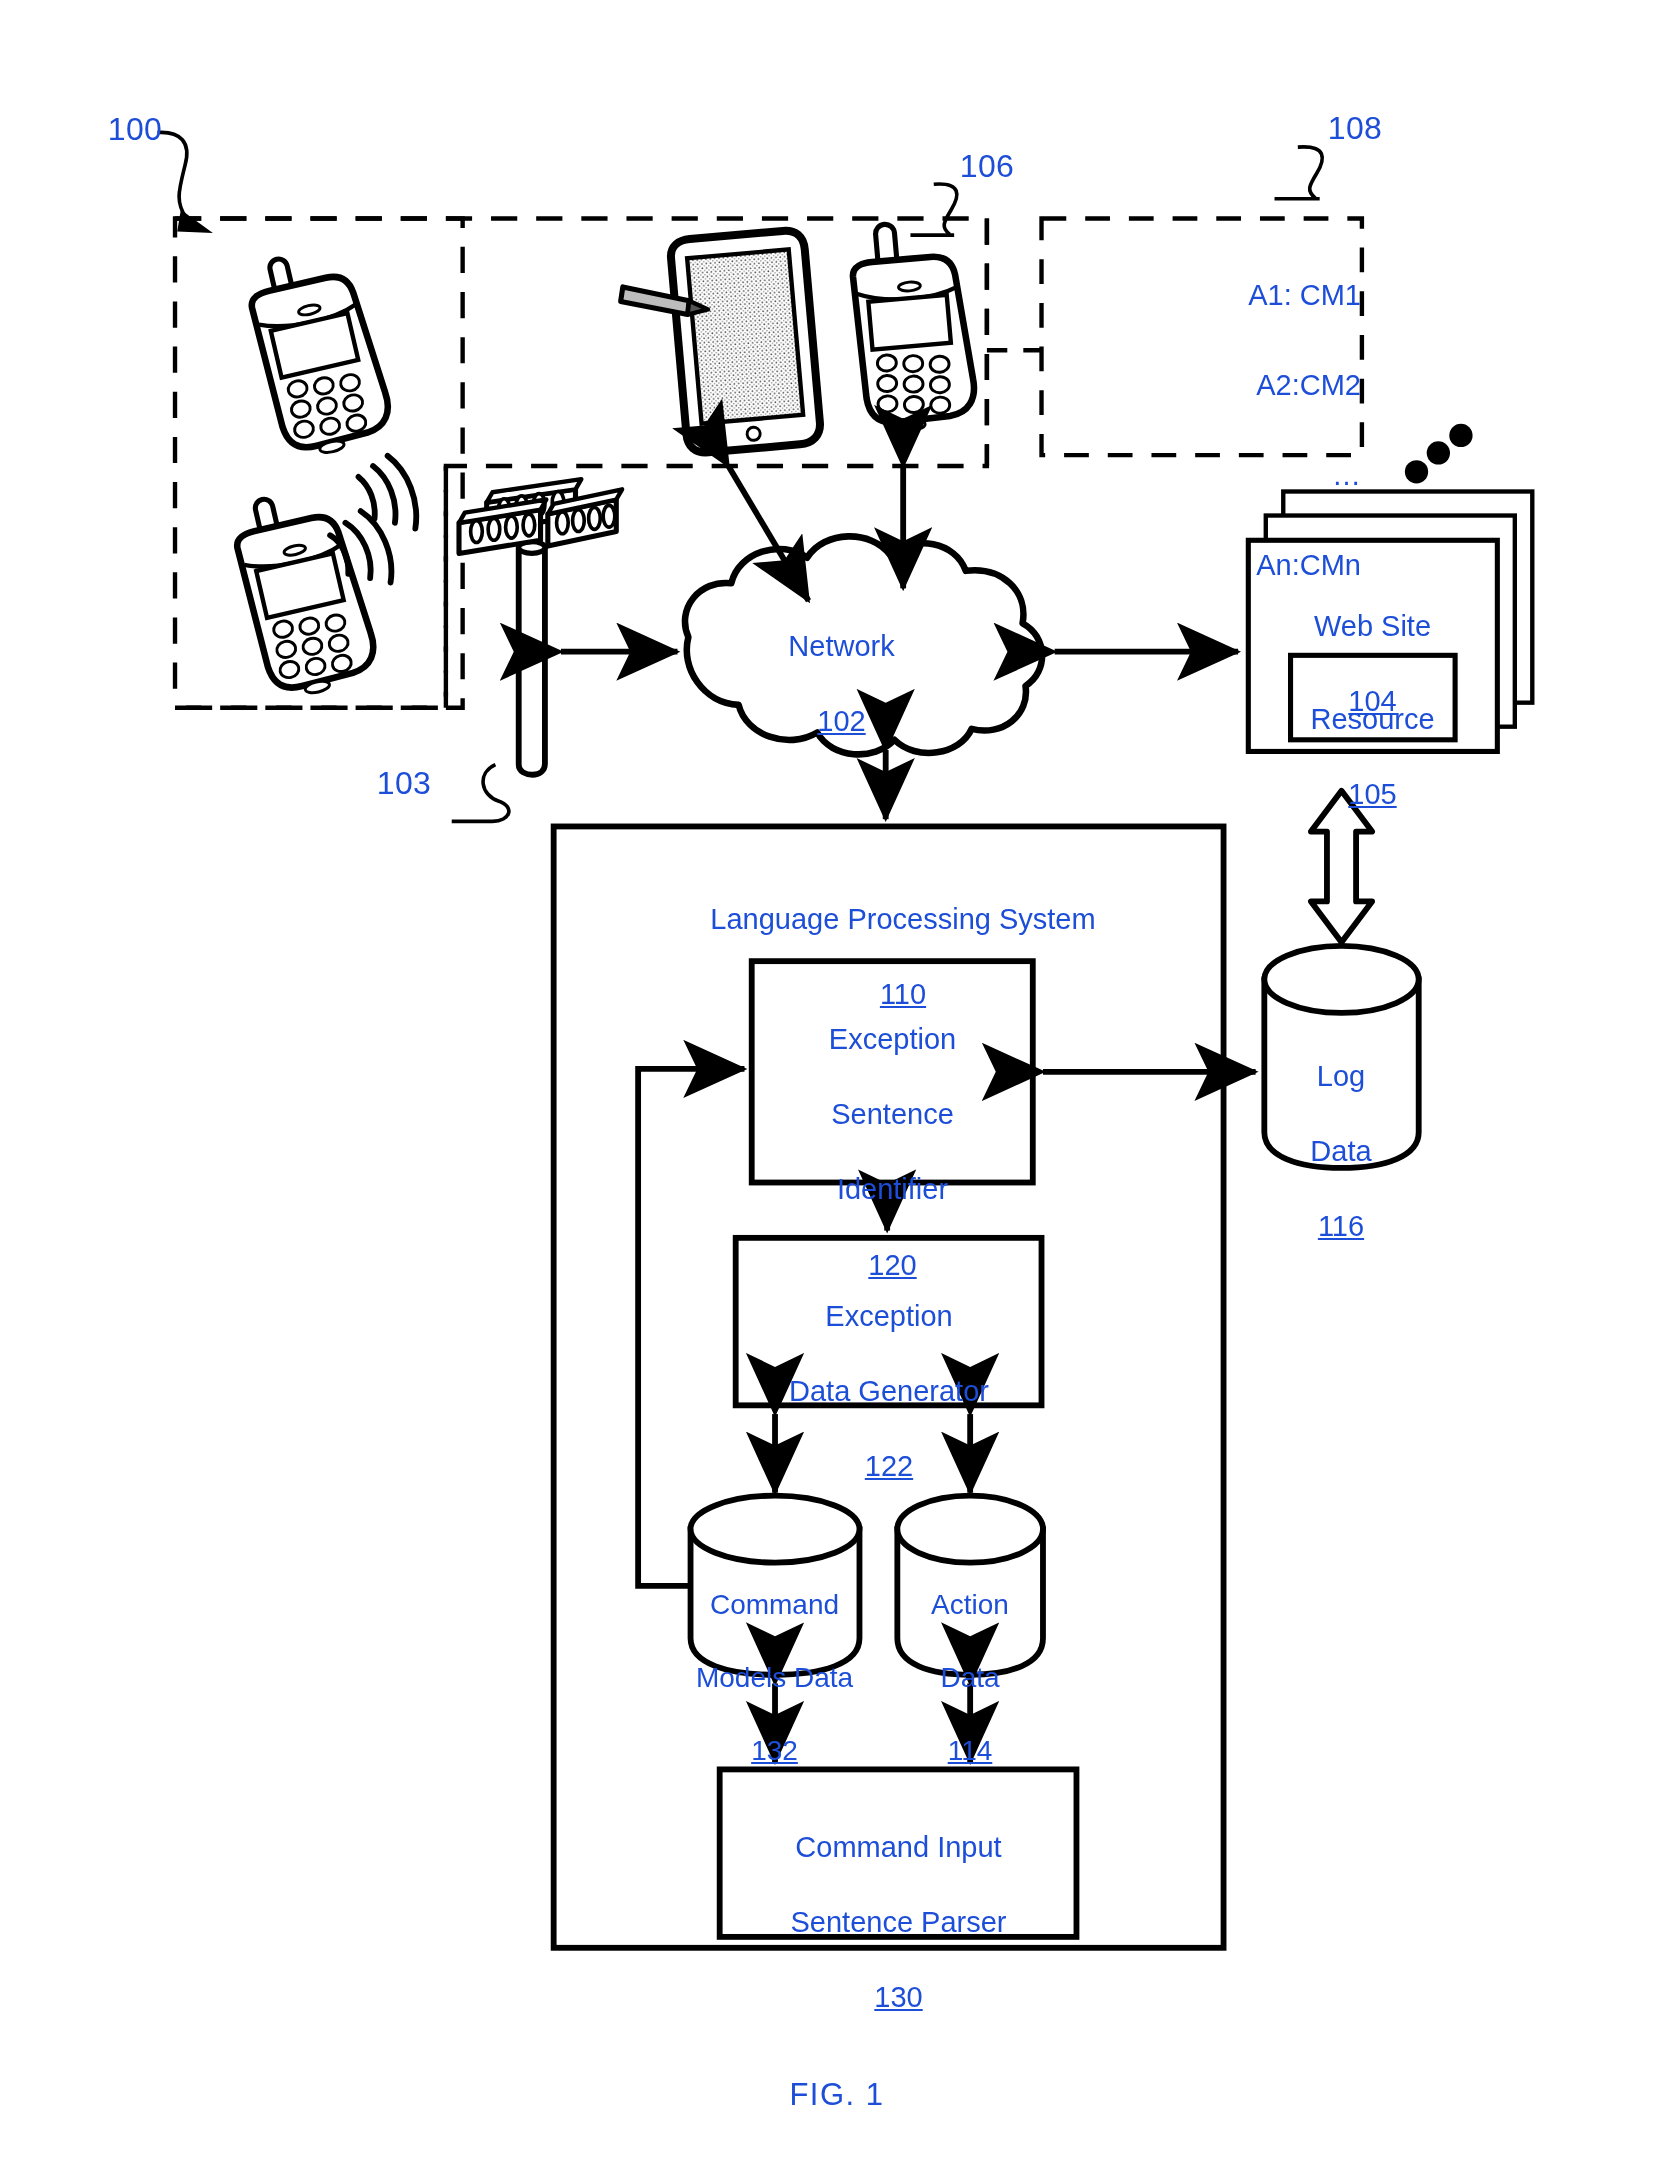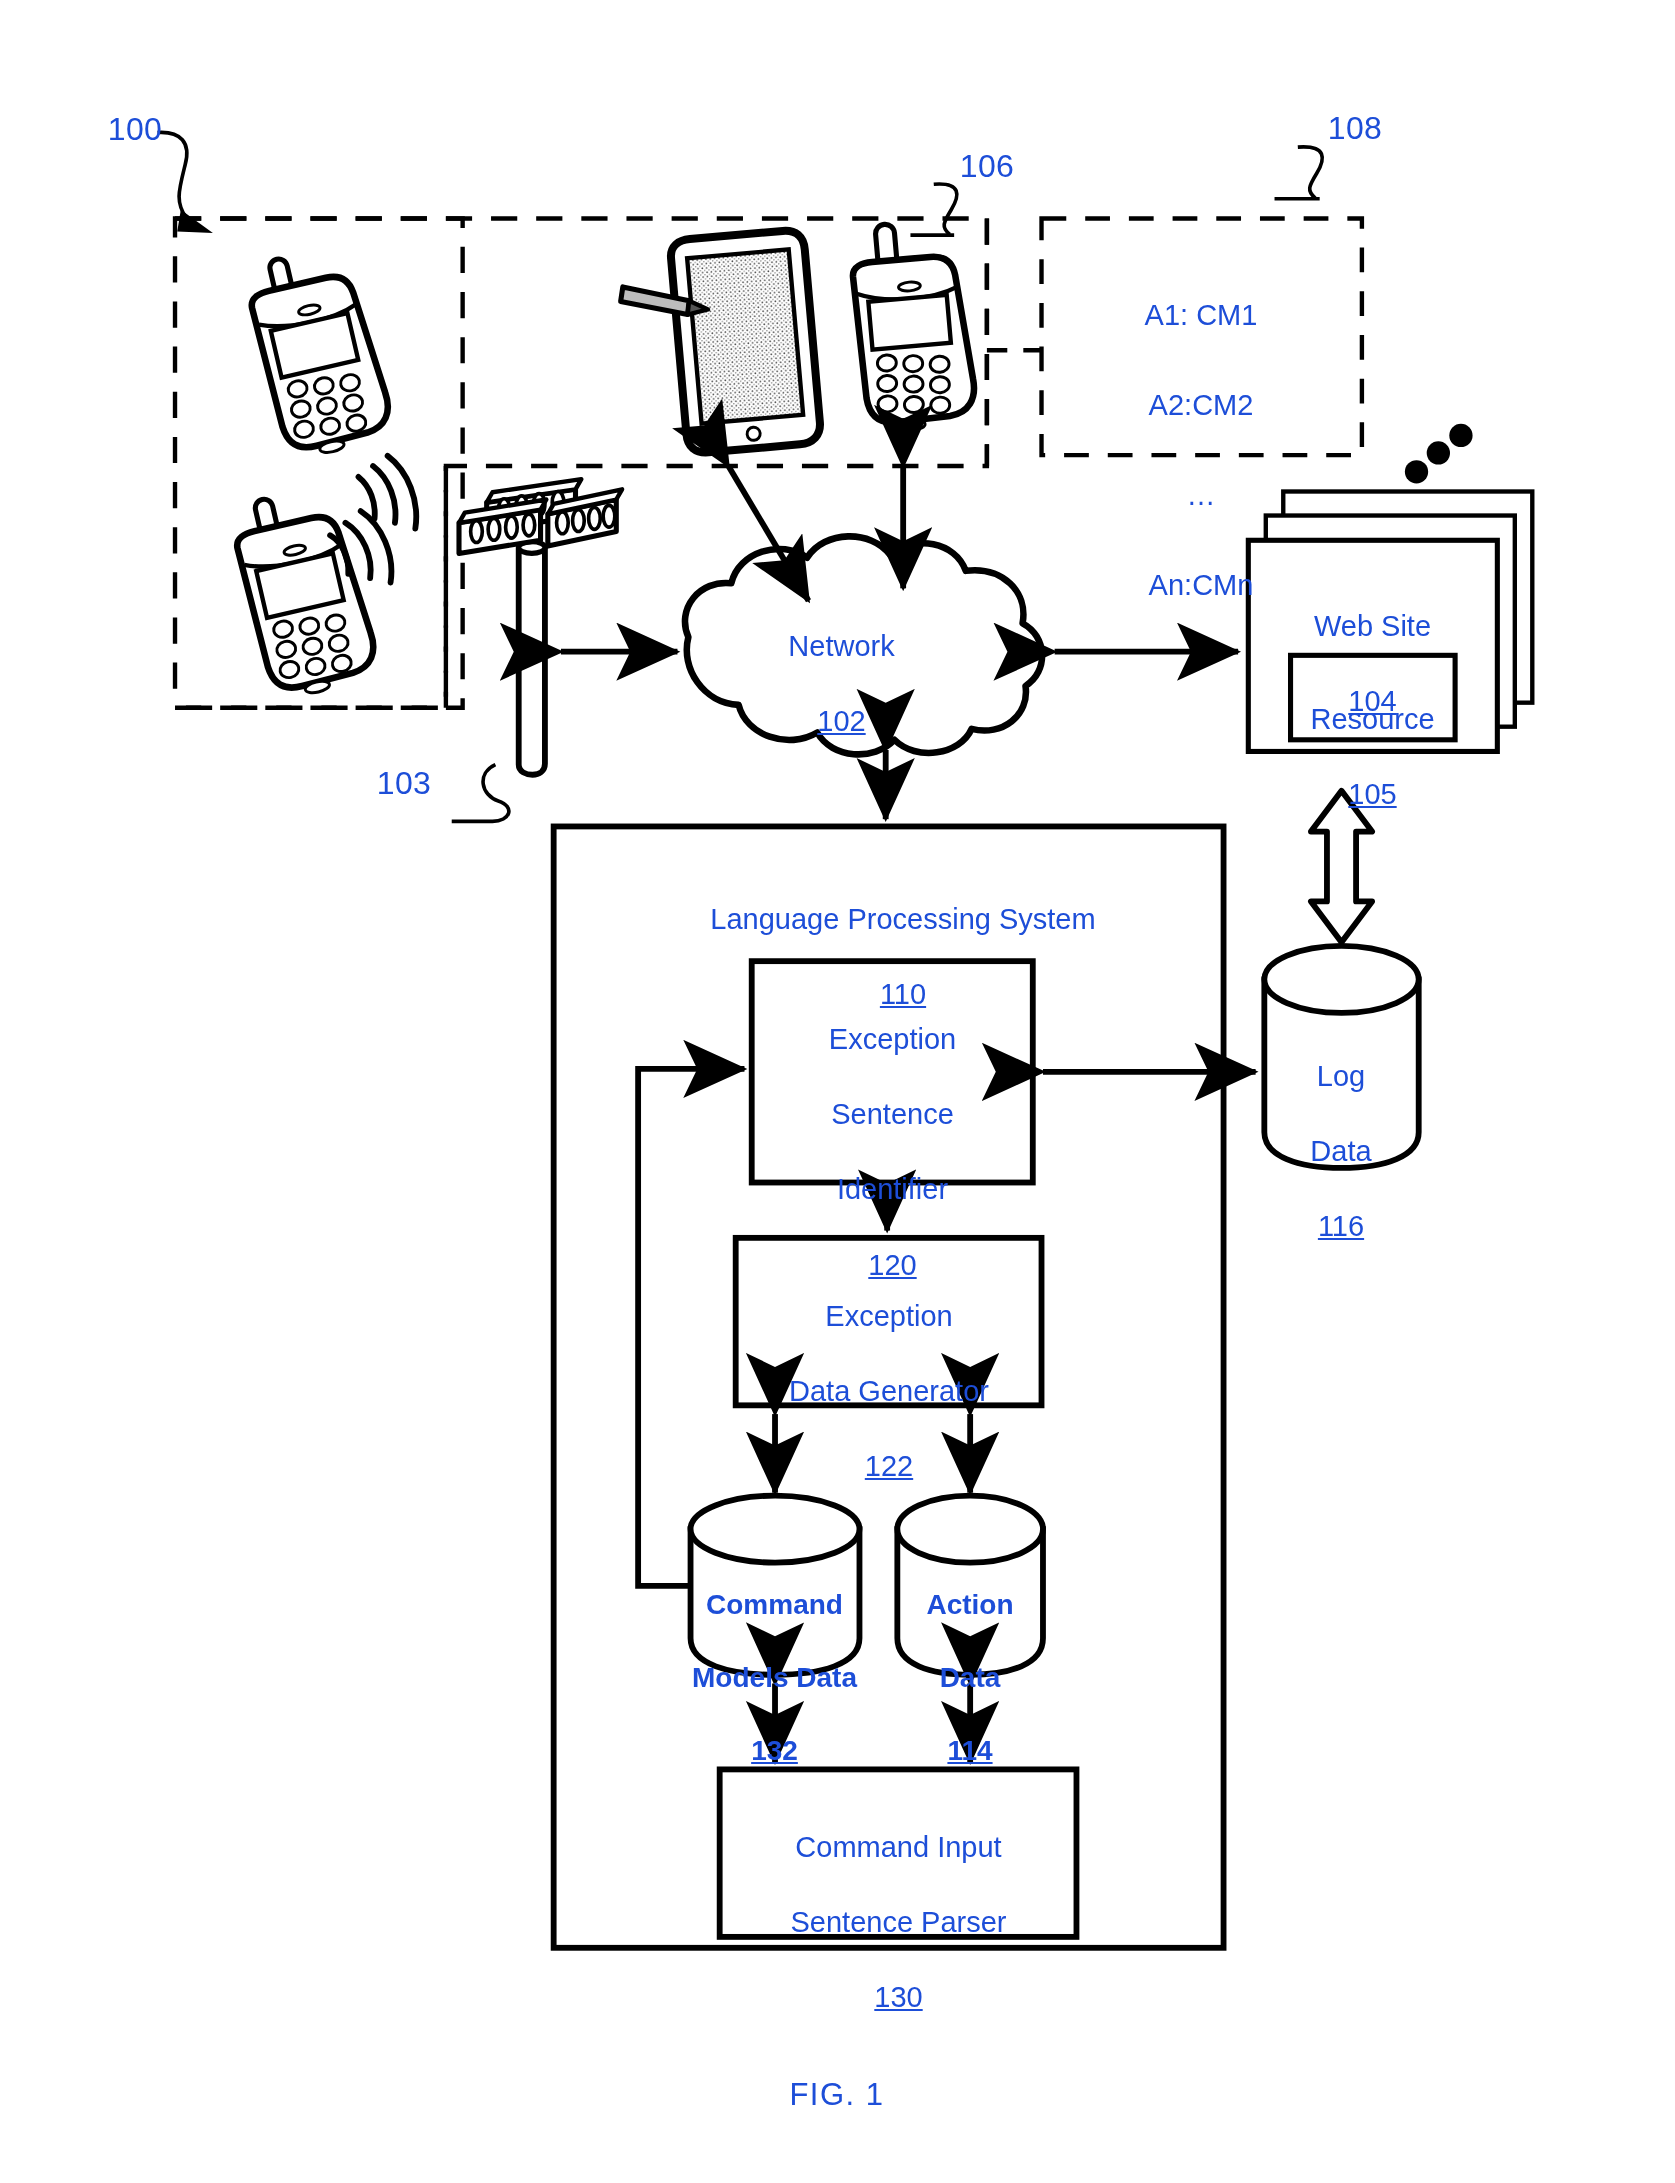--- a/index.html
+++ b/index.html
@@ -20,21 +20,21 @@
   .txt{
     position:absolute;
     text-align:center;
     line-height:1.30;
     color:#1d4ed8;
     white-space:pre-line;
   }
   .u{ text-decoration:underline; }
   .ref{ font-size:32px; letter-spacing:0.4px; }
   .lbl-lg{ font-size:29px; }
-  .lbl-md{ font-size:28px;font-weight:bold; }
+  .lbl-md{ font-size:28px; }
   .fig{ font-size:31px; letter-spacing:1.5px; }
   .cmd-list{ font-size:29px; line-height:1.55; }
   .nowrapline{ display:block; }
 </style>
 </head>
 <body>
 
 <div id="page">
 
   <svg class="svg-layer" viewBox="0 0 2301 2998">
@@ -291,21 +291,21 @@
   </svg>
 
   <div class="txt ref" style="left:95px; top:109px; width:80px;">100</div>
 
   <div class="txt ref" style="left:947px; top:146px; width:80px;">106</div>
 
   <div class="txt ref" style="left:1315px; top:108px; width:80px;text-align:center;">108</div>
 
   <div class="txt ref" style="left:364px; top:763px; width:80px;">103</div>
 
-  <div class="txt cmd-list" style="left:1041px; top:248px; width:320px;">
+  <div class="txt cmd-list" style="left:1041px; top:228px; width:320px;text-align:right;">
     <span class="nowrapline">A1: CM1</span>
     <span class="nowrapline">A2:CM2</span>
     <span class="nowrapline">…</span>
     <span class="nowrapline">An:CMn</span>
   </div>
 
   <div class="txt lbl-lg" style="left:736px; top:590px; width:211px;">
     <span class="nowrapline">Network</span>
     <span class="nowrapline u">102</span>
   </div>

